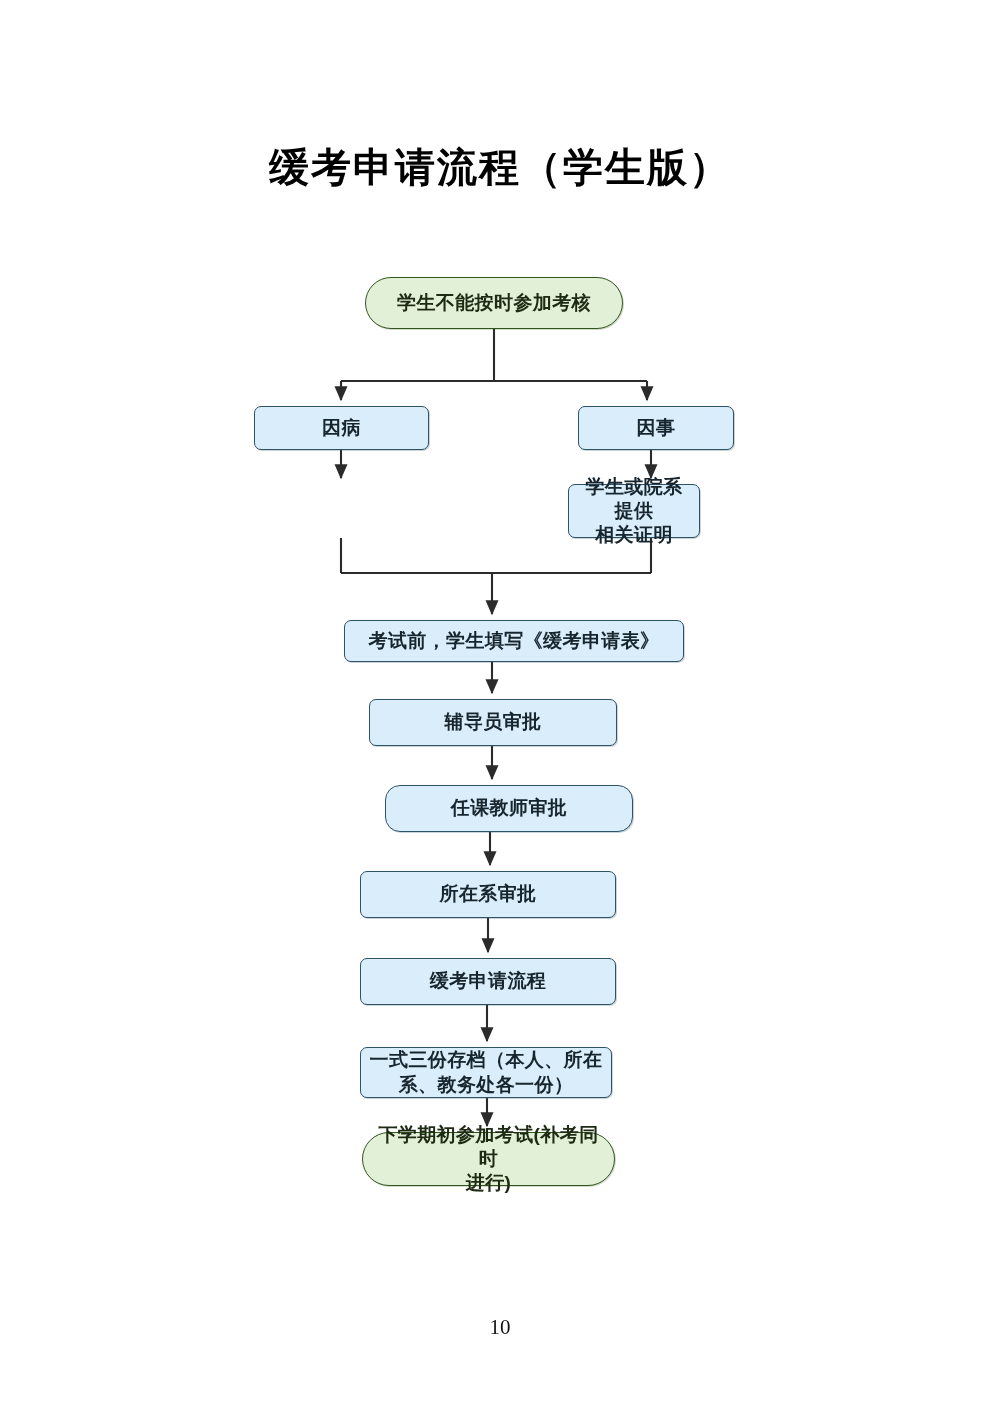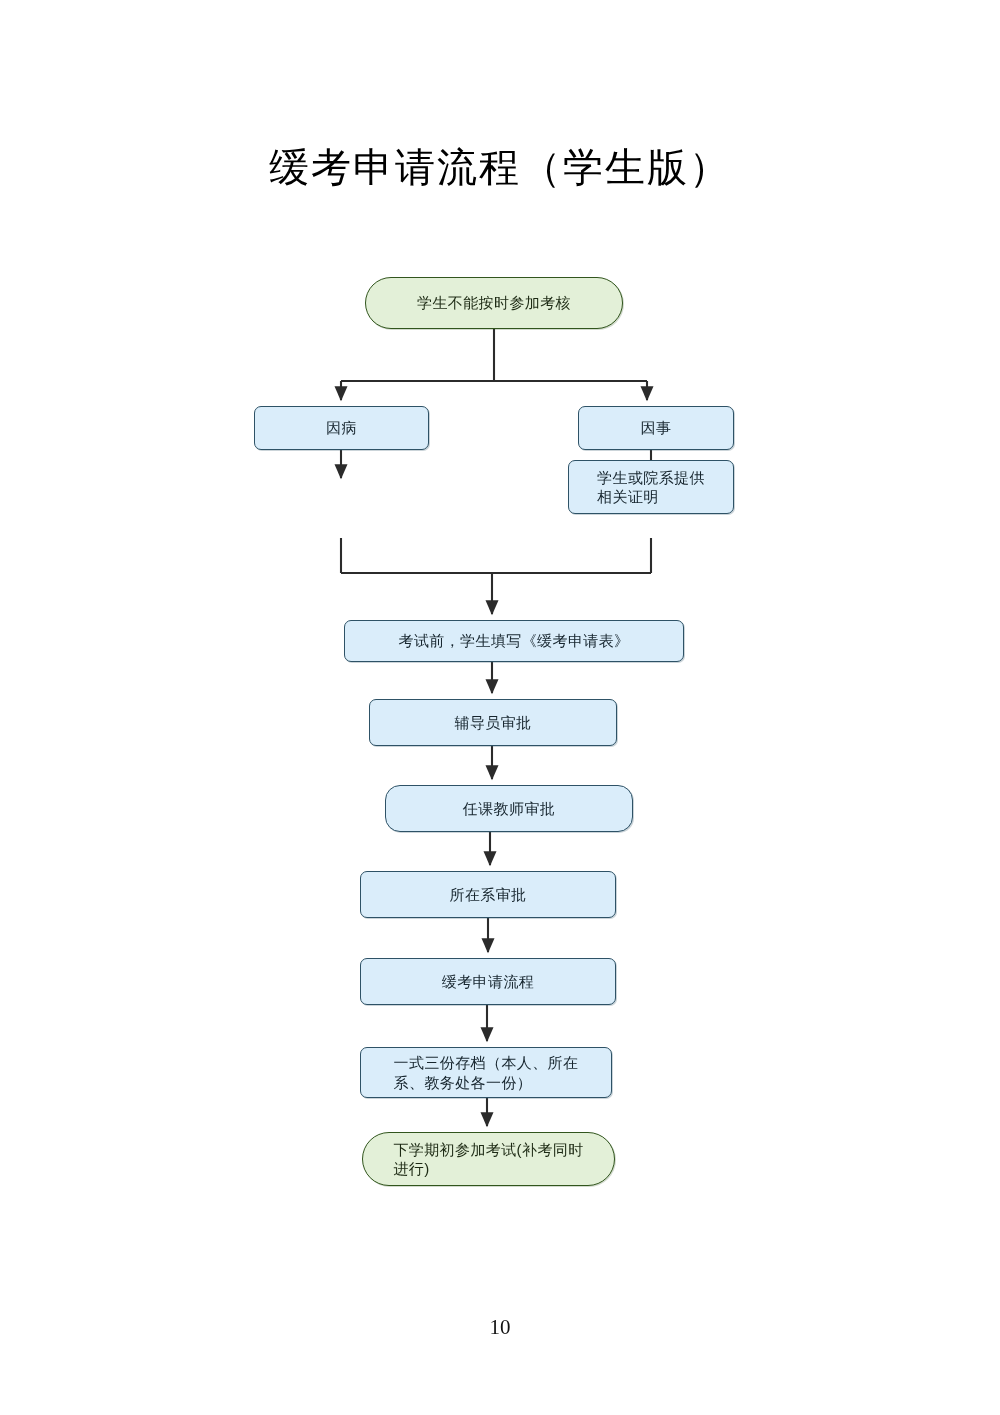--- a/index.html
+++ b/index.html
@@ -16,21 +16,21 @@
   }
 
   
   #doc-title {
     position: absolute;
     top: 140px;
     left: 0;
     width: 1000px;
     text-align: center;
     font-family: "Liberation Serif", "DejaVu Serif", serif;
-    font-weight: normal;
+    font-weight: bold;
     font-size: 40px;
     letter-spacing: 2px;
     color: #000000;
     white-space: nowrap;
   }
 
   
   #page-number {
     position: absolute;
     top: 1315px;
@@ -59,27 +59,28 @@
     pointer-events: none;
   }
 
   
   .node {
     position: absolute;
     box-sizing: border-box;
     display: flex;
     align-items: center;
     justify-content: center;
-    text-align: left;
-    font-size: 15px;
+    text-align: center;
+    font-size: 19px;
     line-height: 1.28;
     letter-spacing: 0.4px;
     z-index: 2;
     padding: 2px 8px;
     white-space: pre-line;
+    font-weight: bold;
   }
   .node.process {
     background: #daedfa;
     border: 1.6px solid #2e5266;
     border-radius: 7px;
     color: #16252e;
     box-shadow: 1px 1px 0 rgba(46,82,102,0.25);
   }
   .node.terminal {
     background: #e3f0d8;
@@ -87,21 +88,21 @@
     border-radius: 26px;
     color: #1d2a14;
     box-shadow: 1px 1px 0 rgba(49,85,29,0.22);
   }
 
   
   #node-start        { left: 365px; top: 277px; width: 258px; height: 52px; border-radius: 26px; }
   #node-illness      { left: 254px; top: 406px; width: 175px; height: 44px; }
   #node-personal     { left: 578px; top: 406px; width: 156px; height: 44px; }
   #node-illness-cert { left: 254px; top: 484px; width: 175px; height: 54px; }
-  #node-personal-cert{ left: 568px; top: 460px; width: 166px; height: 54px; }
+  #node-personal-cert{ left: 568px; top: 484px; width: 132px; height: 54px; }
   #node-form         { left: 344px; top: 620px; width: 340px; height: 42px; }
   #node-counselor    { left: 369px; top: 699px; width: 248px; height: 47px; }
   #node-teacher      { left: 385px; top: 785px; width: 248px; height: 47px; border-radius: 15px; }
   #node-department   { left: 360px; top: 871px; width: 256px; height: 47px; }
   #node-academic     { left: 360px; top: 958px; width: 256px; height: 47px; }
   #node-archive      { left: 360px; top: 1047px; width: 252px; height: 51px; }
   #node-end          { left: 362px; top: 1132px; width: 253px; height: 54px; border-radius: 30px; }
 </style>
 </head>
 <body>

